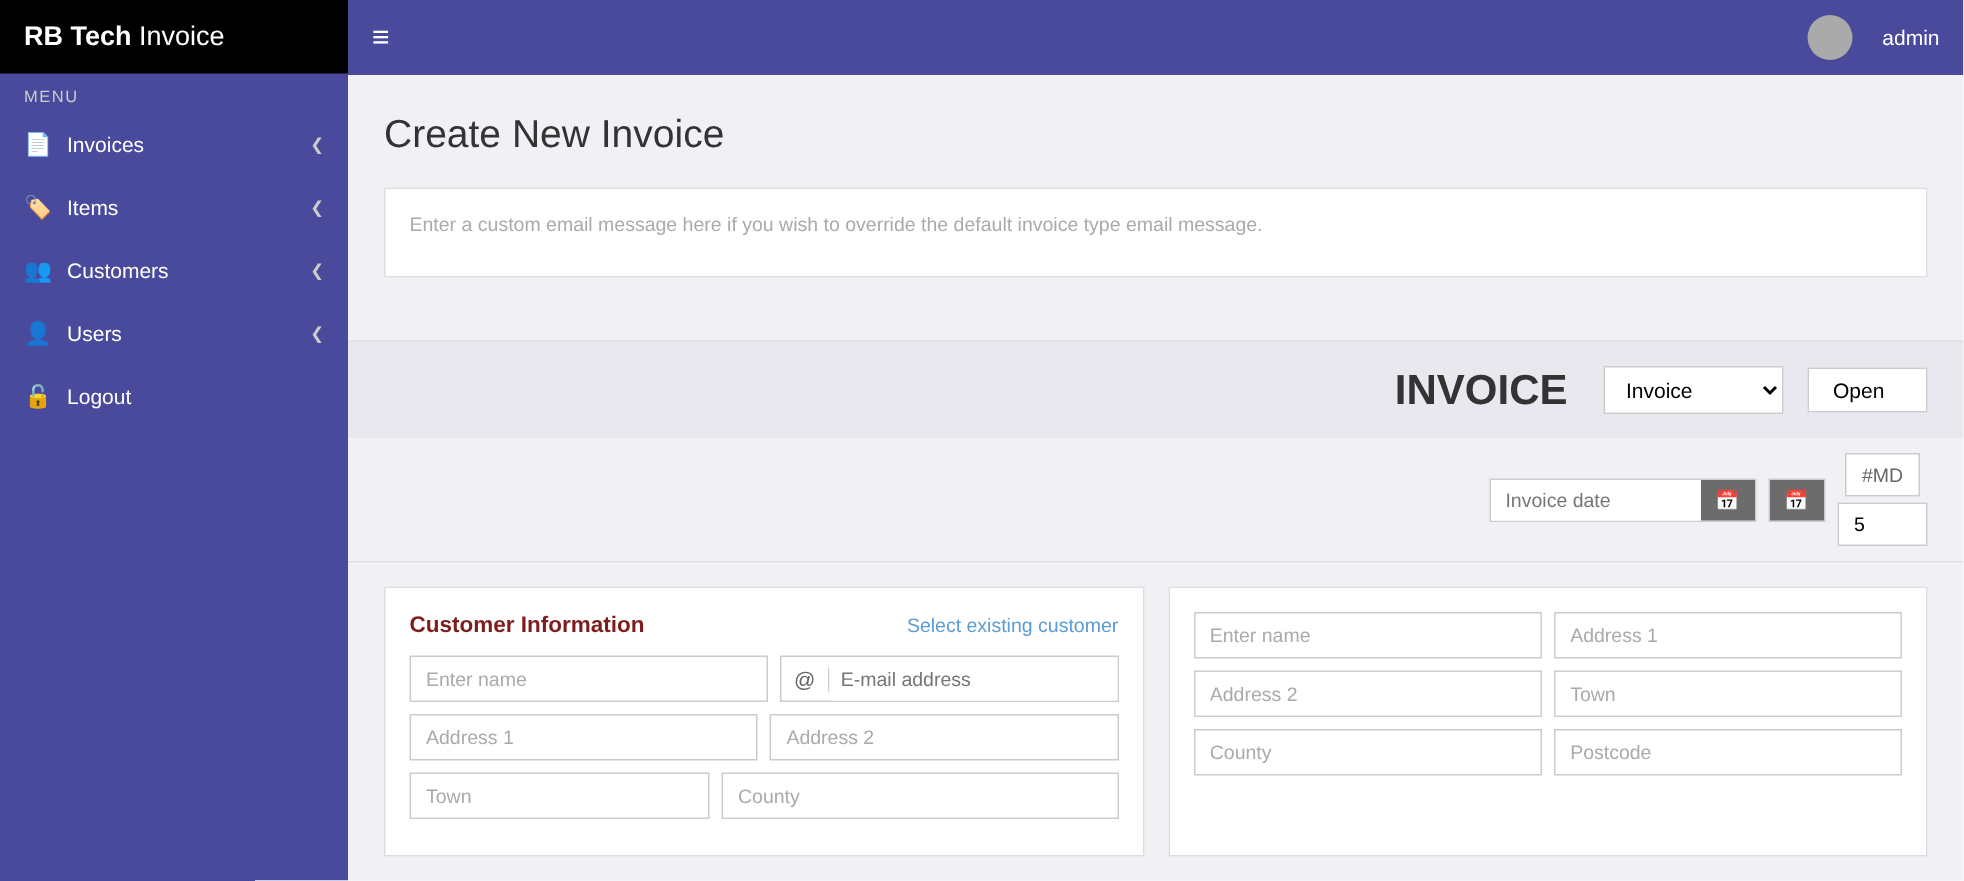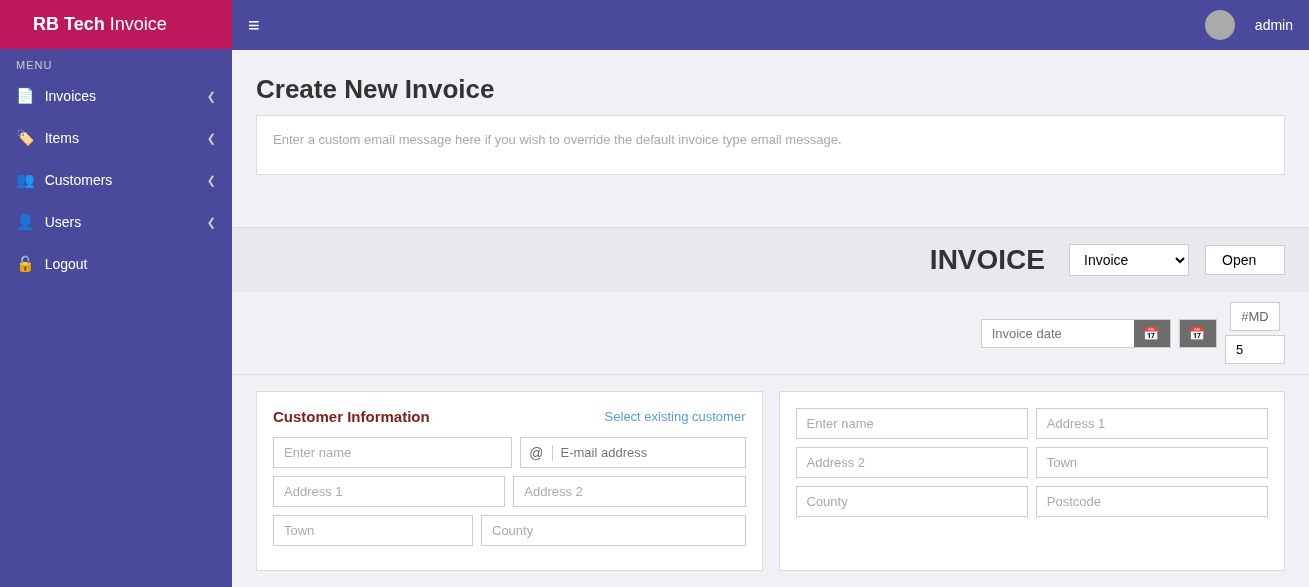--- a/index.html
+++ b/index.html
@@ -9,22 +9,22 @@
     .sidebar {
       width: 232px;
       min-width: 232px;
       background-color: #4a4a9c;
       color: white;
       display: flex;
       flex-direction: column;
       height: 100%;
     }
     .sidebar-brand {
-      background-color: #be185d;
-      padding: 14px 33px;
+      background-color: #000000;
+      padding: 14px 16px;
       font-size: 18px;
       font-weight: bold;
       color: white;
     }
     .sidebar-brand span { font-weight: normal; }
     .sidebar-menu-label {
       font-size: 11px;
       color: #ccc;
       padding: 10px 16px 4px;
       letter-spacing: 1px;
@@ -71,23 +71,23 @@
       display: inline-block;
     }
 
     
     .content {
       padding: 24px 24px 0;
       flex: 1;
     }
     .page-title {
       font-size: 26px;
-      font-weight: 700;
+      font-weight: 400;
       color: #333;
-      margin-bottom: 10px;
+      margin-bottom: 20px;
     }
 
     
     .email-message-box {
       background: white;
       border: 1px solid #ddd;
       padding: 16px;
       color: #999;
       font-size: 13px;
       margin-bottom: 12px;
@@ -139,21 +139,21 @@
       display: flex;
       align-items: center;
       border: 1px solid #ccc;
       background: white;
     }
     .date-input {
       border: none;
       outline: none;
       padding: 6px 10px;
       font-size: 13px;
-      width: 152px;
+      width: 140px;
       color: #999;
     }
     .cal-btn {
       background: #6c6c6c;
       color: white;
       border: none;
       padding: 6px 10px;
       cursor: pointer;
       font-size: 13px;
     }

